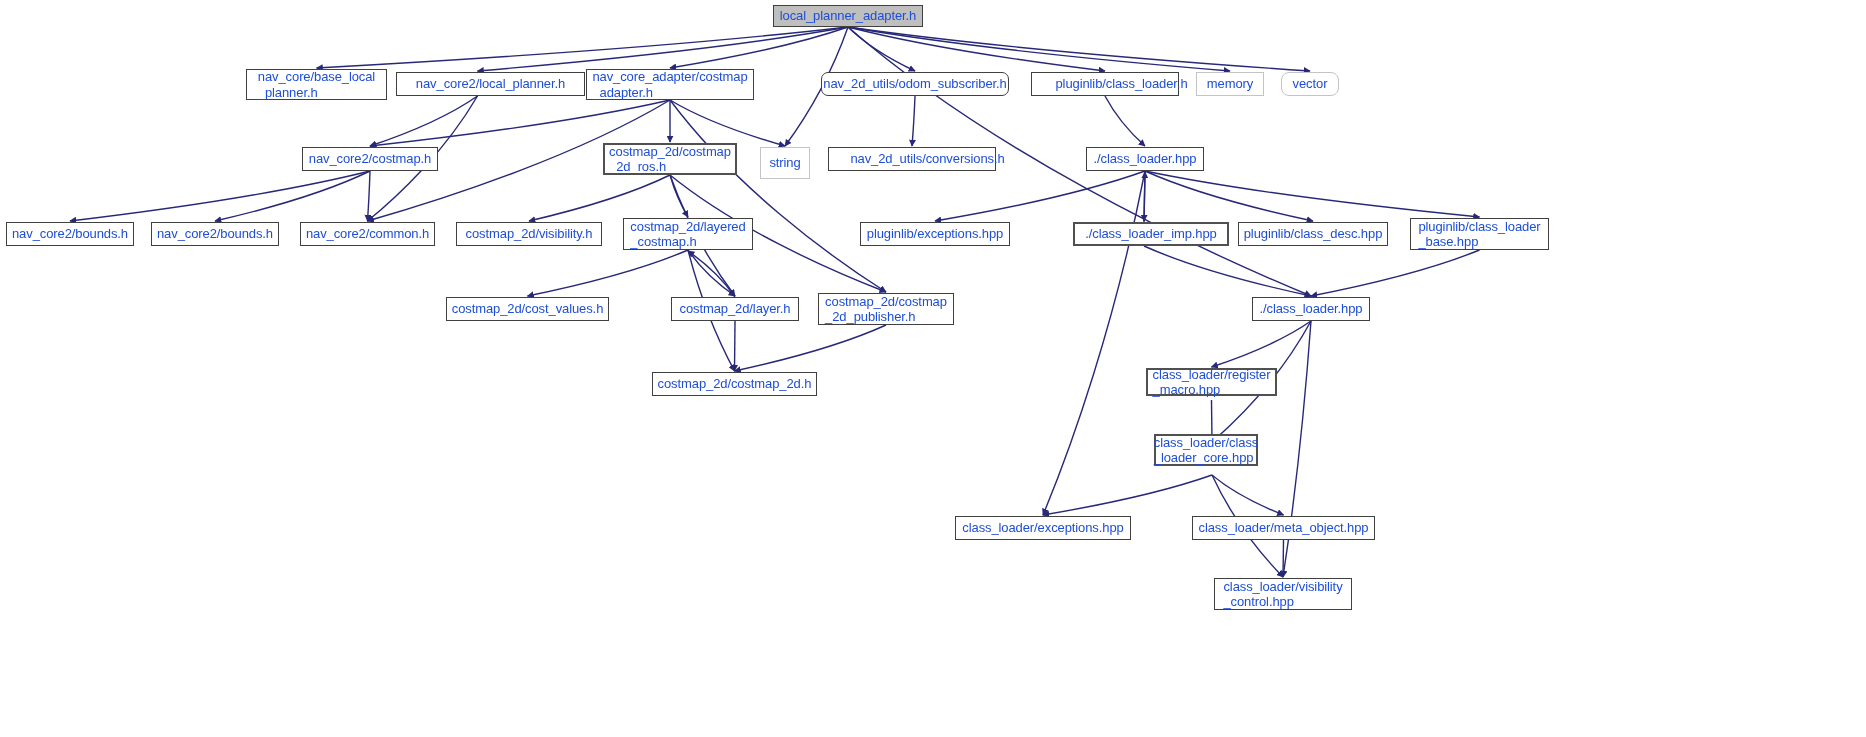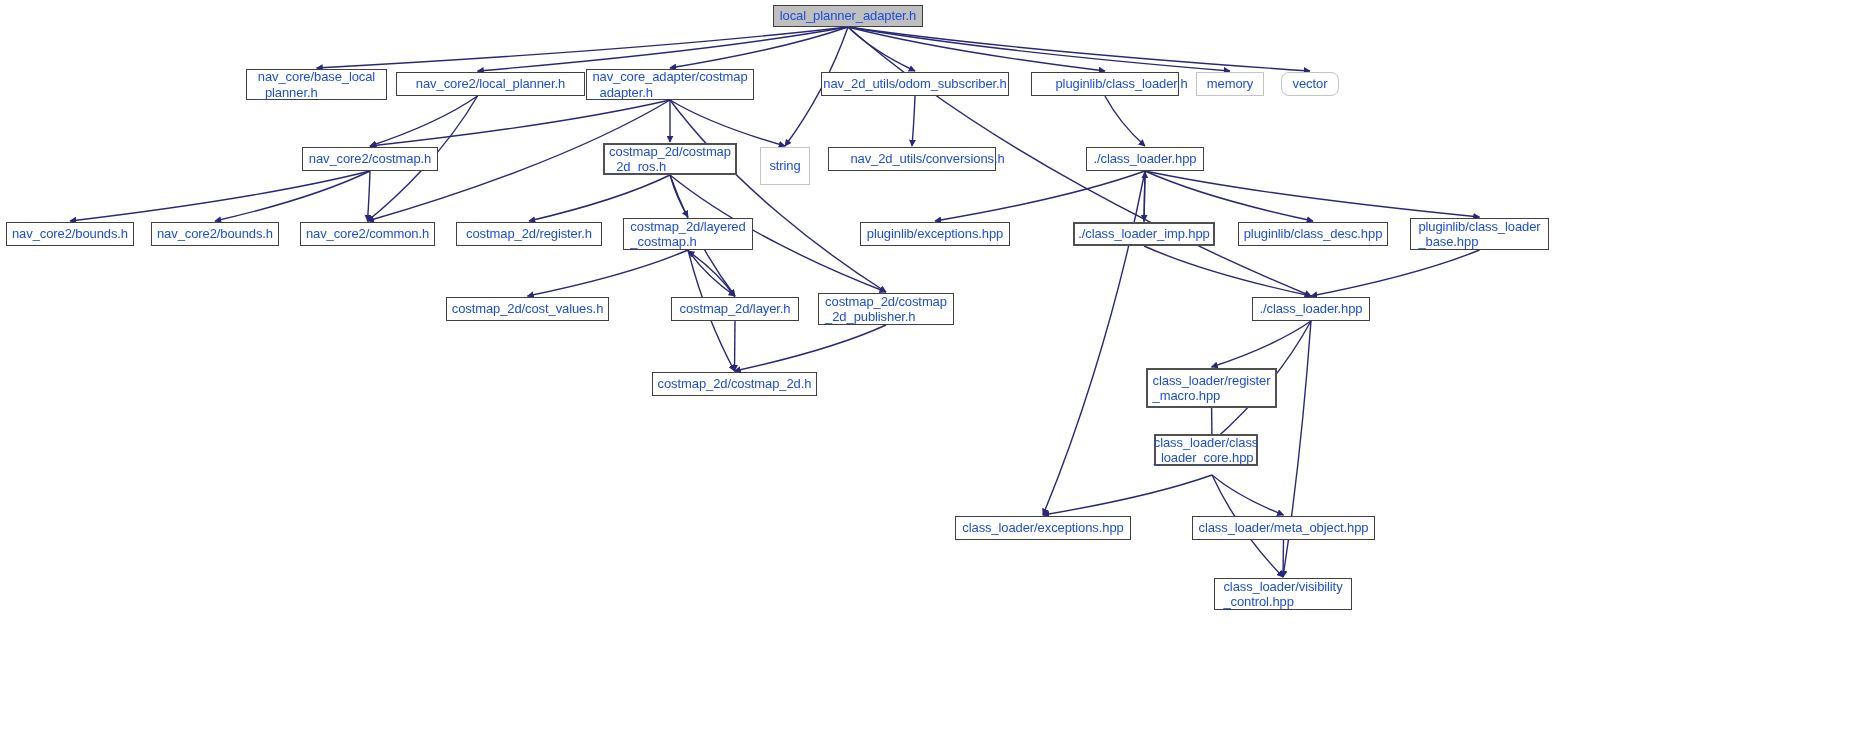--- a/index.html
+++ b/index.html
@@ -111,48 +111,48 @@
         <path d="M 1283.5 540 C 1283.35 556.65, 1283.14 569.6, 1283 577" marker-end="url(#arrow)"></path>
       </g>
   </svg>
   <div id="node-layer">
       <div class="node root" style="left: 773px; top: 5px; width: 150px; height: 22px;">local_planner_adapter.h</div>
       <div class="node" style="left: 246px; top: 69px; width: 141px; height: 31px;">nav_core/base_local
 _planner.h</div>
       <div class="node" style="left: 396px; top: 72px; width: 189px; height: 24px;">nav_core2/local_planner.h</div>
       <div class="node" style="left: 586px; top: 69px; width: 168px; height: 31px;">nav_core_adapter/costmap
 _adapter.h</div>
-      <div class="node" style="left: 821px; top: 72px; width: 188px; height: 24px;">nav_2d_utils/odom_subscriber.h</div>
+      <div class="node" style="left: 821px; top: 72px; width: 188px; height: 24px; border-radius: 7px;">nav_2d_utils/odom_subscriber.h</div>
       <div class="node" style="left: 1031px; top: 72px; width: 148px; height: 24px; padding-left: 37px;">pluginlib/class_loader.h</div>
       <div class="node system" style="left: 1196px; top: 72px; width: 68px; height: 24px;">memory</div>
       <div class="node system" style="left: 1281px; top: 72px; width: 58px; height: 24px; border-radius: 8px;">vector</div>
       <div class="node" style="left: 302px; top: 147px; width: 136px; height: 24px;">nav_core2/costmap.h</div>
       <div class="node thick" style="left: 603px; top: 143px; width: 134px; height: 32px;">costmap_2d/costmap
 _2d_ros.h</div>
-      <div class="node system" style="left: 760px; top: 147px; width: 50px; height: 38px;">string</div>
+      <div class="node system" style="left: 760px; top: 147px; width: 50px; height: 32px;">string</div>
       <div class="node" style="left: 828px; top: 147px; width: 168px; height: 24px; padding-left: 35px;">nav_2d_utils/conversions.h</div>
       <div class="node" style="left: 1086px; top: 147px; width: 118px; height: 24px;">./class_loader.hpp</div>
       <div class="node" style="left: 6px; top: 222px; width: 128px; height: 24px;">nav_core2/bounds.h</div>
       <div class="node" style="left: 151px; top: 222px; width: 128px; height: 24px;">nav_core2/bounds.h</div>
       <div class="node" style="left: 300px; top: 222px; width: 135px; height: 24px;">nav_core2/common.h</div>
-      <div class="node" style="left: 456px; top: 222px; width: 146px; height: 24px;">costmap_2d/register.h</div>
+      <div class="node" style="left: 456px; top: 222px; width: 146px; height: 24px;">costmap_2d/visibility.h</div>
       <div class="node" style="left: 623px; top: 218px; width: 130px; height: 32px;">costmap_2d/layered
 _costmap.h</div>
       <div class="node" style="left: 860px; top: 222px; width: 150px; height: 24px;">pluginlib/exceptions.hpp</div>
-      <div class="node thick" style="left: 1073px; top: 222px; width: 142px; height: 24px;">./class_loader_imp.hpp</div>
+      <div class="node thick" style="left: 1073px; top: 222px; width: 156px; height: 24px;">./class_loader_imp.hpp</div>
       <div class="node" style="left: 1238px; top: 222px; width: 150px; height: 24px;">pluginlib/class_desc.hpp</div>
       <div class="node" style="left: 1410px; top: 218px; width: 139px; height: 32px;">pluginlib/class_loader
 _base.hpp</div>
       <div class="node" style="left: 446px; top: 297px; width: 163px; height: 24px;">costmap_2d/cost_values.h</div>
       <div class="node" style="left: 671px; top: 297px; width: 128px; height: 24px;">costmap_2d/layer.h</div>
       <div class="node" style="left: 818px; top: 293px; width: 136px; height: 32px;">costmap_2d/costmap
 _2d_publisher.h</div>
       <div class="node" style="left: 1252px; top: 297px; width: 118px; height: 24px;">./class_loader.hpp</div>
       <div class="node" style="left: 652px; top: 372px; width: 165px; height: 24px;">costmap_2d/costmap_2d.h</div>
-      <div class="node thick" style="left: 1146px; top: 368px; width: 131px; height: 40px;">class_loader/register
+      <div class="node thick" style="left: 1146px; top: 368px; width: 131px; height: 28px;">class_loader/register
 _macro.hpp</div>
       <div class="node thick" style="left: 1154px; top: 434px; width: 104px; height: 32px;">class_loader/class
 _loader_core.hpp</div>
       <div class="node" style="left: 955px; top: 516px; width: 176px; height: 24px;">class_loader/exceptions.hpp</div>
       <div class="node" style="left: 1192px; top: 516px; width: 183px; height: 24px;">class_loader/meta_object.hpp</div>
       <div class="node" style="left: 1214px; top: 578px; width: 138px; height: 32px;">class_loader/visibility
 _control.hpp</div>
     </div>
 </div>
 

